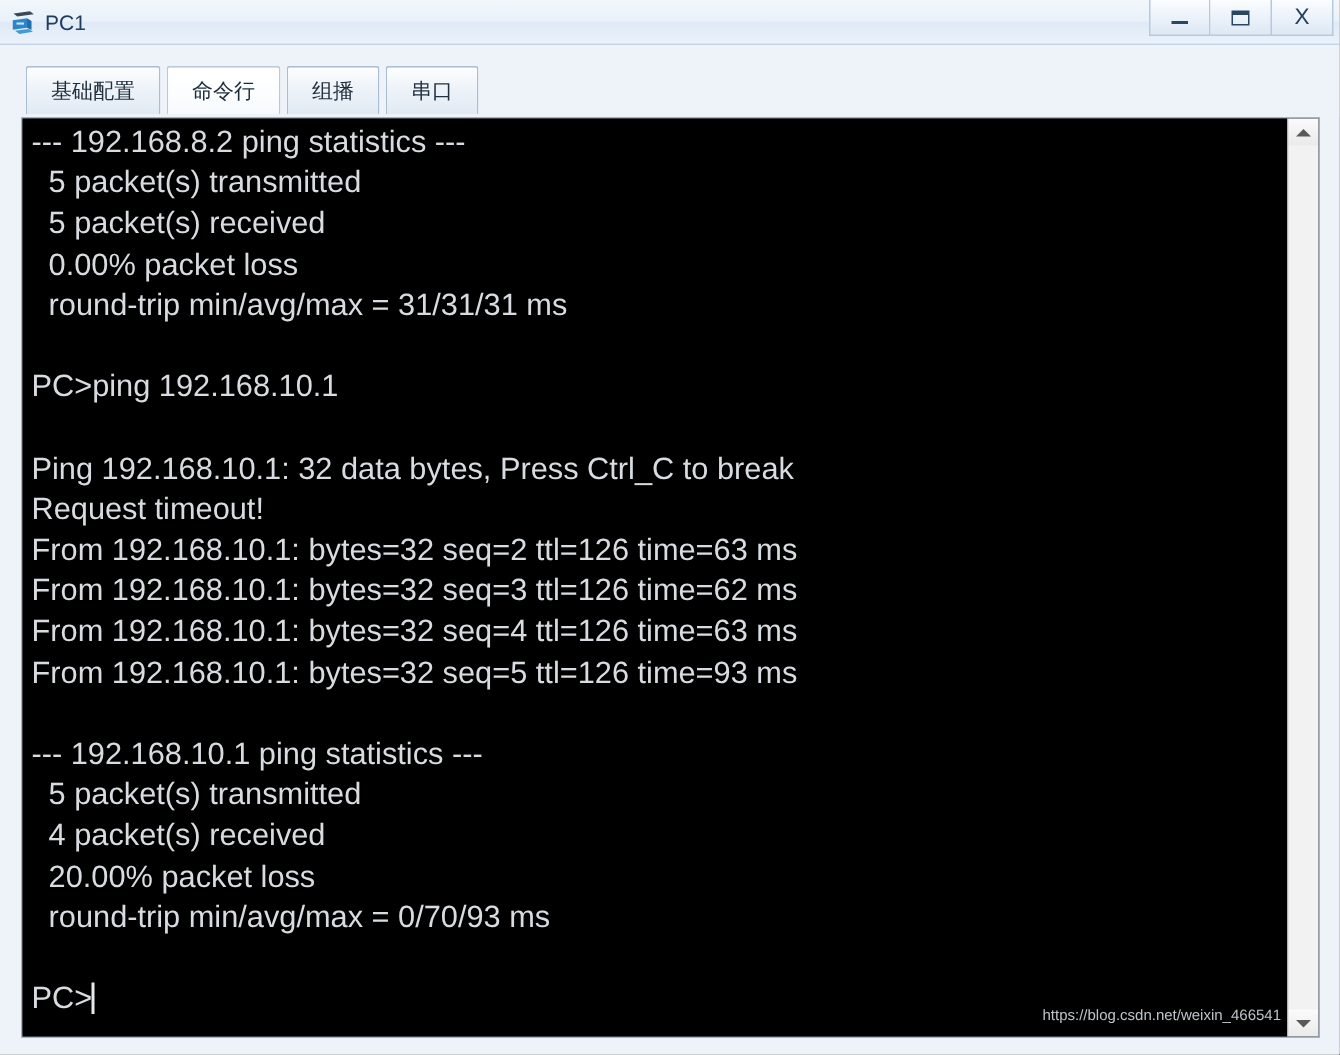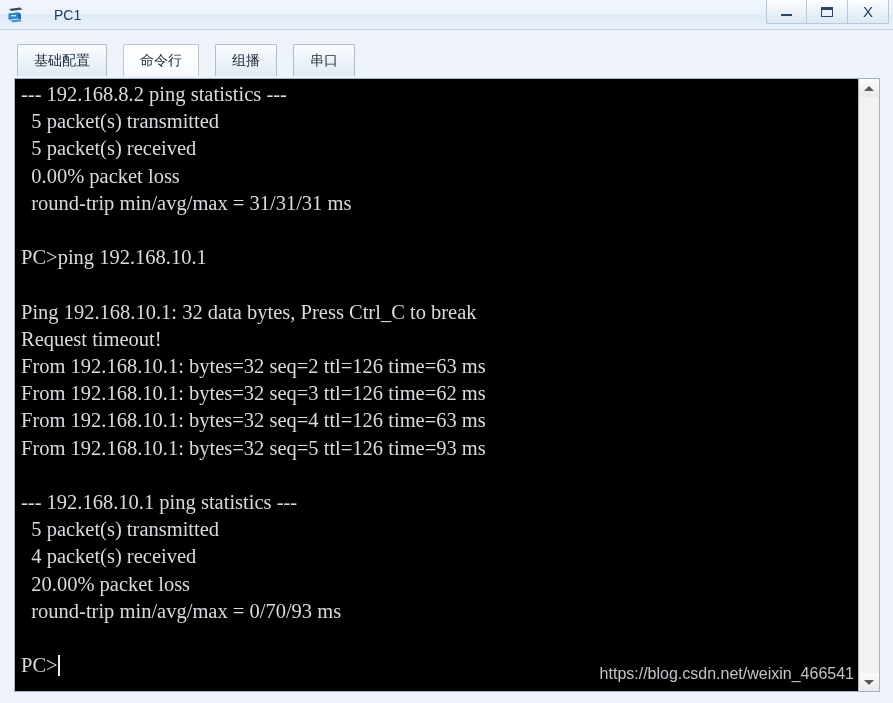--- a/index.html
+++ b/index.html
@@ -27,21 +27,20 @@
     background: linear-gradient(to bottom, #f2f7fc 0%, #e9f1f9 48%, #dfeaf6 52%, #eaf2fb 100%);
     border-bottom: 1px solid #c3d4e6;
     box-sizing: border-box;
   }
   .title-left {
     position: absolute;
     left: 6px; top: 3px;
     display: flex;
     align-items: center;
     height: 24px;
-    gap: 24px;
   }
   .app-icon {
     width: 20px; height: 20px;
     margin-right: 4px;
     flex: none;
   }
   .title-text {
     font-size: 14px;
     color: #1f3b60;
     line-height: 20px;
@@ -103,21 +102,21 @@
     display: flex;
     align-items: flex-end;
     height: 34px;
   }
   .tab {
     height: 32px;
     display: flex;
     align-items: center;
     justify-content: center;
     padding: 0 16px;
-    margin-right: 16px;
+    margin-right: 4px;
     font-size: 14px;
     color: #21303f;
     border: 1px solid #a9bed2;
     border-bottom: none;
     border-radius: 2px 2px 0 0;
     background: linear-gradient(to bottom, #fdfeff 0%, #eef3f9 45%, #e1eaf4 100%);
     box-sizing: border-box;
     white-space: nowrap;
   }
   .tab.active {
@@ -143,40 +142,40 @@
     right: 21px;
     bottom: 0;
     background: #000000;
     overflow: hidden;
   }
   .term-text {
     position: absolute;
     left: 6px;
     top: 2px;
     margin: 0;
-    font-family: Liberation Serif, serif;
+    font-family: Liberation Sans, sans-serif;
     font-size: 20.5px;
     line-height: 27.2px;
     color: #d8dce0;
     white-space: pre;
     letter-spacing: 0px;
   }
   .cursor {
     display: inline-block;
     width: 2px;
     height: 21px;
     background: #e6e9ec;
     vertical-align: -4px;
   }
   .watermark {
     position: absolute;
     right: 4px;
     bottom: 8px;
     font-family: "Liberation Sans", sans-serif;
-    font-size: 16px;
+    font-size: 10px;
     color: #bfc4c9;
     white-space: nowrap;
     overflow: hidden;
     max-width: 280px;
   }
   
   .scrollbar {
     position: absolute;
     right: 0; top: 0;
     width: 21px;

